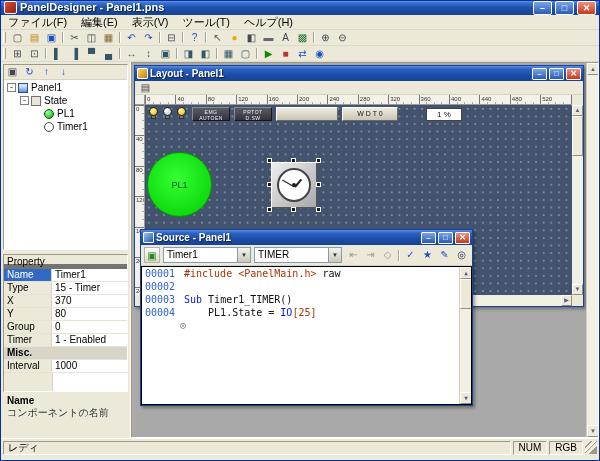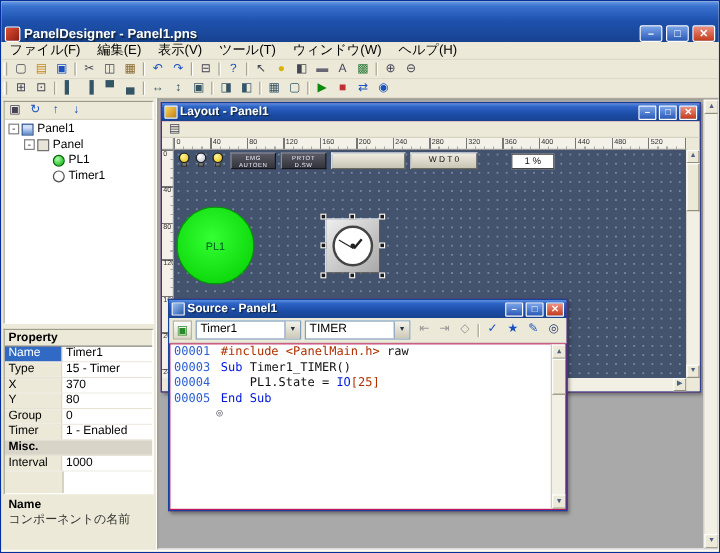--- a/index.html
+++ b/index.html
@@ -1,20 +1,20 @@
 <!DOCTYPE html>
 <html><head>
 <meta charset="utf-8">
 <style>
   *{box-sizing:border-box;margin:0;padding:0}
   body{margin:0;background:#ffffff;font-family:"Liberation Sans",sans-serif}
   .app{position:relative;width:600px;height:461px;border:1px solid #05309c;background:#ece9d8;overflow:hidden;font-size:11px}
 
   
-  .titlebar{height:34px;display:flex;align-items:flex-end;gap:3px;padding:0 3px;
+  .titlebar{height:14px;display:flex;align-items:flex-start;gap:3px;padding:0 3px;
     background:linear-gradient(180deg,#6a9be6 0%,#3a72d0 12%,#1e51ae 48%,#17428f 100%);color:#fff;font-weight:bold}
   .app-icon{width:13px;height:13px;flex:none;background:linear-gradient(135deg,#e05038,#8c1f10);border:1px solid #fff;border-radius:2px}
   .title-text{flex:1;white-space:nowrap;overflow:hidden;text-shadow:1px 1px 1px #123;font-size:11px}
   .win-btn{width:19px;height:14px;flex:none;border:1px solid #fff;border-radius:2px;
     background:linear-gradient(180deg,#7aa4e8,#2a5ab8);color:#fff;font-size:9px;line-height:12px;text-align:center;font-weight:bold}
   .win-btn.close{background:linear-gradient(180deg,#ee9180,#c33a1a)}
 
   
   .menubar{height:15px;display:flex;align-items:center;background:#ece9d8;border-bottom:1px solid #dcd8cc}
   .menu-item{padding:0 7px;height:15px;line-height:15px;white-space:nowrap;font-size:11px}
@@ -36,37 +36,37 @@
   .tree-exp-sp{width:11px;flex:none}
   .tree-ico{width:10px;height:10px;flex:none;margin-right:3px}
   .ico-root{background:linear-gradient(180deg,#cfe0f8 30%,#5f8cd0);border:1px solid #28508c}
   .ico-panel{background:#e8e4d8;border:1px solid #707070}
   .ico-lamp{background:radial-gradient(circle at 35% 30%,#aaffaa,#00a800);border-radius:50%;border:1px solid #006000}
   .ico-timer{background:radial-gradient(circle at 50% 45%,#ffffff 50%,#c8c8c8);border-radius:50%;border:1px solid #505050}
   .tree-label{line-height:13px}
   .v-gap{height:4px;flex:none}
 
   .prop-panel{flex:1;display:flex;flex-direction:column;border:1px solid;border-color:#9d9a87 #fff #fff #9d9a87;background:#fff;font-size:10px;overflow:hidden}
-  .prop-header{height:14px;flex:none;background:#ece9d8;border-bottom:1px solid #737373;font-weight:bold;padding-left:3px;line-height:13px}
+  .prop-header{height:14px;flex:none;background:#ece9d8;border-bottom:5px solid #737373;font-weight:normal;padding-left:3px;line-height:13px}
   .prop-row{display:flex;height:13px;flex:none;border-bottom:1px solid #e6e2d6}
   .prop-label{width:48px;flex:none;background:#ece9d8;border-right:1px solid #d6d2c4;padding-left:3px;line-height:12px;overflow:hidden}
   .prop-value{flex:1;background:#fff;padding-left:3px;line-height:12px;overflow:hidden}
   .prop-sel .prop-label{background:#316ac5;color:#fff}
   .prop-cat .prop-label{background:#d8d4c8;font-weight:bold;width:100%;border-right:none}
   .prop-fill{flex:1;background:linear-gradient(90deg,#ece9d8 0 48px,#d6d2c4 48px 49px,#fff 49px)}
   .prop-footer{height:44px;flex:none;padding:3px 4px;font-size:10px;background:#ece9d8}
   .prop-footer-title{font-weight:bold}
   .prop-footer-desc{color:#333}
 
   
   .mdi{flex:1;position:relative;background:#a9a9a9;border:1px solid;border-color:#9d9a87 #fff #fff #9d9a87;overflow:hidden}
   .mdi-vscroll{position:absolute;top:0;right:0;bottom:0;width:12px;background:#f2f0e4;display:flex;flex-direction:column;justify-content:space-between;border-left:1px solid #d0cdc0}
   .sb-btn{width:12px;height:12px;flex:none;background:#ece9d8;border:1px solid;border-color:#fff #928f7c #928f7c #fff;color:#4d6185;font-size:6px;line-height:10px;text-align:center}
 
-  .child-win{position:absolute;border:1px solid #16449c;background:#be185d;box-shadow:2px 2px 3px rgba(0,0,0,.35)}
+  .child-win{position:absolute;border:1px solid #16449c;background:#000000;box-shadow:2px 2px 3px rgba(0,0,0,.35)}
   .lay-win{left:2px;top:2px;width:450px;height:242px}
   .src-win{left:8px;top:166px;width:333px;height:177px;z-index:5}
   .child-titlebar{height:15px;display:flex;align-items:center;gap:2px;padding:0 2px;
     background:linear-gradient(180deg,#5a90e2 0%,#2e62c4 20%,#1c4da8 60%,#17428f 100%);color:#fff;font-size:10px;font-weight:bold}
   .child-icon{width:11px;height:11px;flex:none;border:1px solid #fff;border-radius:1px;background:linear-gradient(135deg,#ffd35c,#c08010)}
   .src-ci{background:linear-gradient(135deg,#9cc2f0,#2858b0)}
   .child-title{flex:1;white-space:nowrap;overflow:hidden;text-shadow:1px 1px 1px #123}
   .child-btn{width:15px;height:12px;flex:none;border:1px solid #fff;border-radius:1px;background:linear-gradient(180deg,#7aa4e8,#2a5ab8);color:#fff;font-size:8px;line-height:10px;text-align:center}
   .child-btn.close{background:linear-gradient(180deg,#ee9180,#c33a1a)}
 
@@ -152,21 +152,20 @@
     <div class="win-btn">–</div>
     <div class="win-btn">□</div>
     <div class="win-btn close">✕</div>
   </div>
 
   <div class="menubar">
       <div class="menu-item">ファイル(F)</div>
       <div class="menu-item">編集(E)</div>
       <div class="menu-item">表示(V)</div>
       <div class="menu-item">ツール(T)</div>
-      <div class="menu-item">ウィンドウ(W)</div>
       <div class="menu-item">ヘルプ(H)</div>
     </div>
 
   <div class="toolbar">
     <div class="tb-grip"></div>
     <div style="display:flex;align-items:center">
         <div class="tb-btn">
           <div class="tb-glyph" style="color: rgb(68, 68, 85);">▢</div>
         </div>
         <div class="tb-btn">
@@ -310,21 +309,21 @@
           </div>
         <div class="tree">
             <div class="tree-row" style="padding-left: 3px;">
               <div class="tree-exp">-</div>
               <div class="tree-ico ico-root"></div>
               <div class="tree-label">Panel1</div>
             </div>
             <div class="tree-row" style="padding-left: 16px;">
               <div class="tree-exp">-</div>
               <div class="tree-ico ico-panel"></div>
-              <div class="tree-label">Panel</div>
+              <div class="tree-label">State</div>
             </div>
             <div class="tree-row" style="padding-left: 29px;">
               <div class="tree-exp-sp"></div>
               <div class="tree-ico ico-lamp"></div>
               <div class="tree-label">PL1</div>
             </div>
             <div class="tree-row" style="padding-left: 29px;">
               <div class="tree-exp-sp"></div>
               <div class="tree-ico ico-timer"></div>
               <div class="tree-label">Timer1</div>
@@ -526,23 +525,23 @@
                 <div class="tb-glyph" style="color: rgb(26, 80, 192);">✎</div>
               </div>
               <div class="tb-btn">
                 <div class="tb-glyph" style="color: rgb(32, 48, 96);">◎</div>
               </div>
             </div>
         </div>
         <div class="src-body">
           <div class="code-area">
               <div class="code-line"><div class="code-num">00001</div><div class="code-text"><span class="tok-red">#include &lt;PanelMain.h&gt;</span><span class="tok-black"> raw</span></div></div>
+              <div class="code-line"><div class="code-num">00002</div><div class="code-text"></div></div>
               <div class="code-line"><div class="code-num">00003</div><div class="code-text"><span class="tok-blue">Sub </span><span class="tok-black">Timer1_TIMER()</span></div></div>
               <div class="code-line"><div class="code-num">00004</div><div class="code-text"><span class="tok-black">    PL1.State = </span><span class="tok-blue">IO</span><span class="tok-red">[25]</span></div></div>
-              <div class="code-line"><div class="code-num">00005</div><div class="code-text"><span class="tok-blue">End Sub</span></div></div>
               <div class="code-line"><div class="code-num"></div><div class="code-margin-icon">◎</div><div class="code-text"></div></div>
             </div>
           <div class="src-vscroll">
             <div class="sb-btn">▲</div>
             <div class="sb-thumb-v" style="width:12px;height:30px"></div>
             <div class="sb-fill"></div>
             <div class="sb-btn">▼</div>
           </div>
         </div>
       </div>

